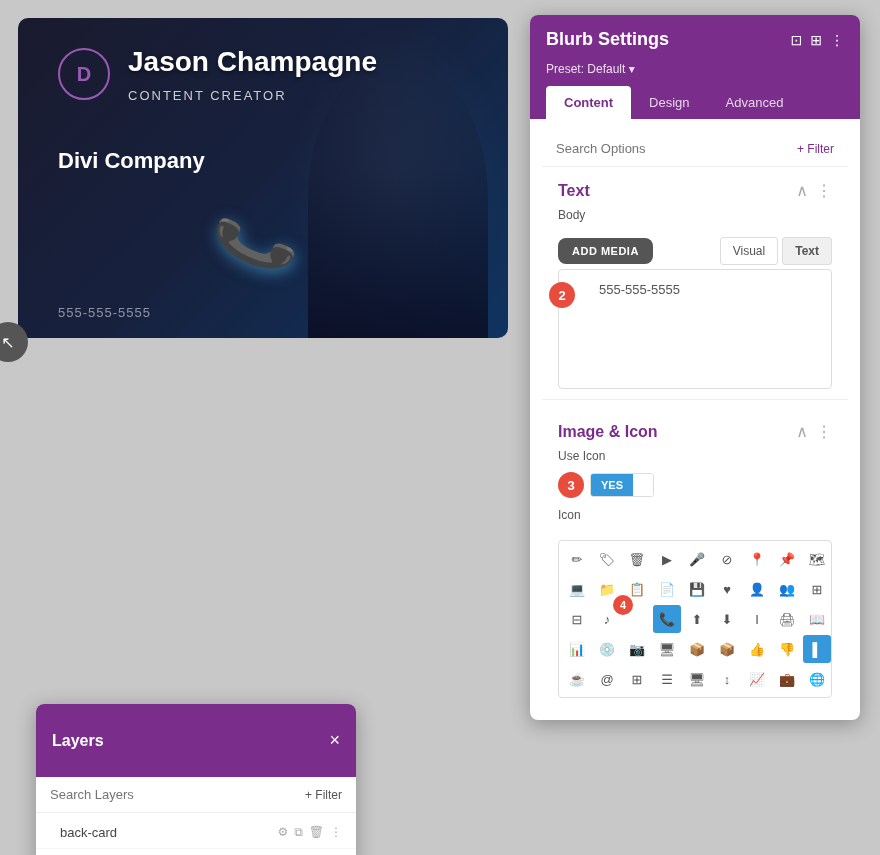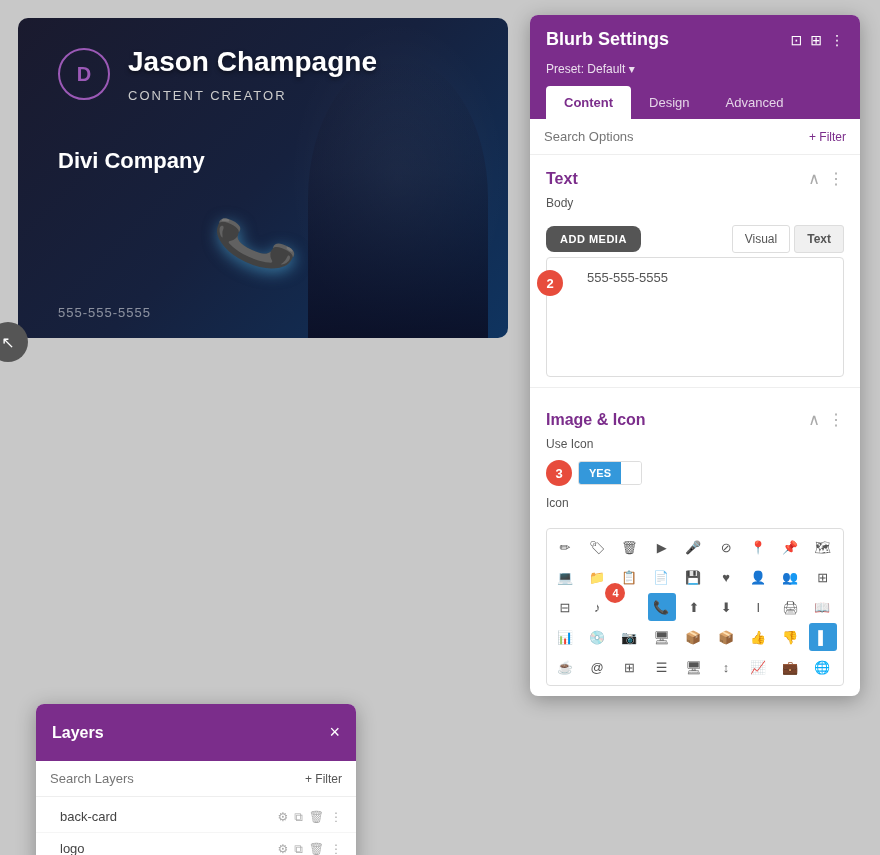--- a/index.html
+++ b/index.html
@@ -114,21 +114,21 @@
       background: white;
       border-radius: 8px;
       box-shadow: 0 4px 20px rgba(0,0,0,0.3);
       overflow: hidden;
     }
     .layers-header {
       background: #7b2d8b;
       display: flex;
       align-items: center;
       justify-content: space-between;
-      padding: 18px 16px;
+      padding: 26px 16px;
     }
     .layers-title {
       color: white;
       font-size: 16px;
       font-weight: 600;
     }
     .layers-close {
       color: white;
       font-size: 18px;
       cursor: pointer;
@@ -157,21 +157,21 @@
       border: none;
       display: flex;
       align-items: center;
       gap: 4px;
     }
     .layers-list {
       padding: 4px 0;
     }
     .layer-item {
       display: flex;
-      align-items: flex-end;
+      align-items: flex-start;
       padding: 8px 14px 8px 24px;
       border-bottom: 1px solid #f5f5f5;
       font-size: 13px;
       color: #444;
       cursor: pointer;
       gap: 28px;
     }
     .layer-name { flex: 1; }
     .layer-actions {
       display: flex;
@@ -230,21 +230,21 @@
       border-radius: 4px 4px 0 0;
     }
     .settings-tab.active {
       background: white;
       color: #7b2d8b;
       font-weight: 600;
     }
 
     
     .settings-body {
-      padding: 0;
+      padding: 12px;
       max-height: 790px;
       overflow-y: auto;
     }
     .settings-search-bar {
       display: flex;
       align-items: center;
       justify-content: space-between;
       padding: 10px 14px;
       border-bottom: 1px solid #eee;
     }

